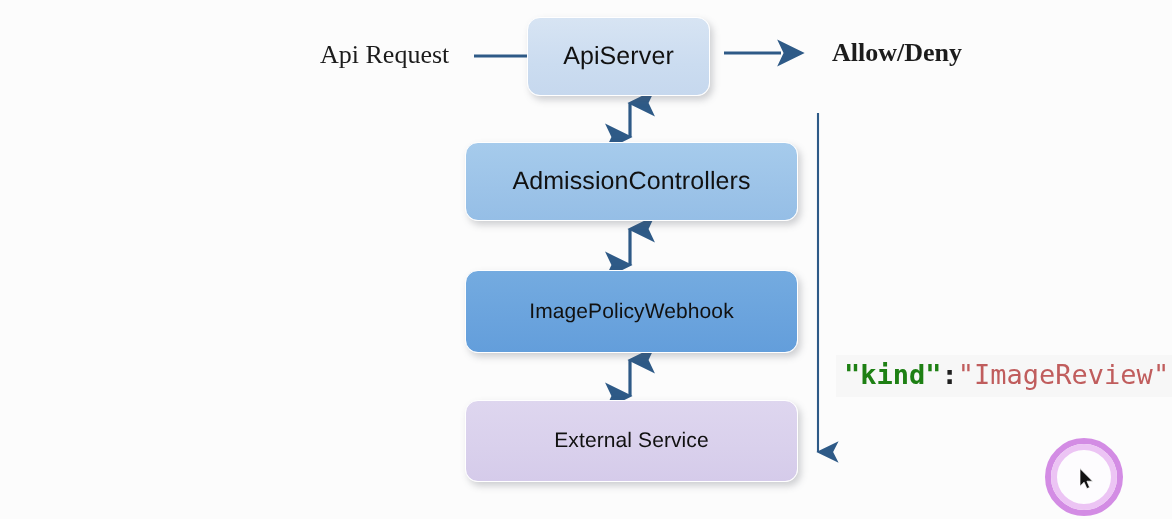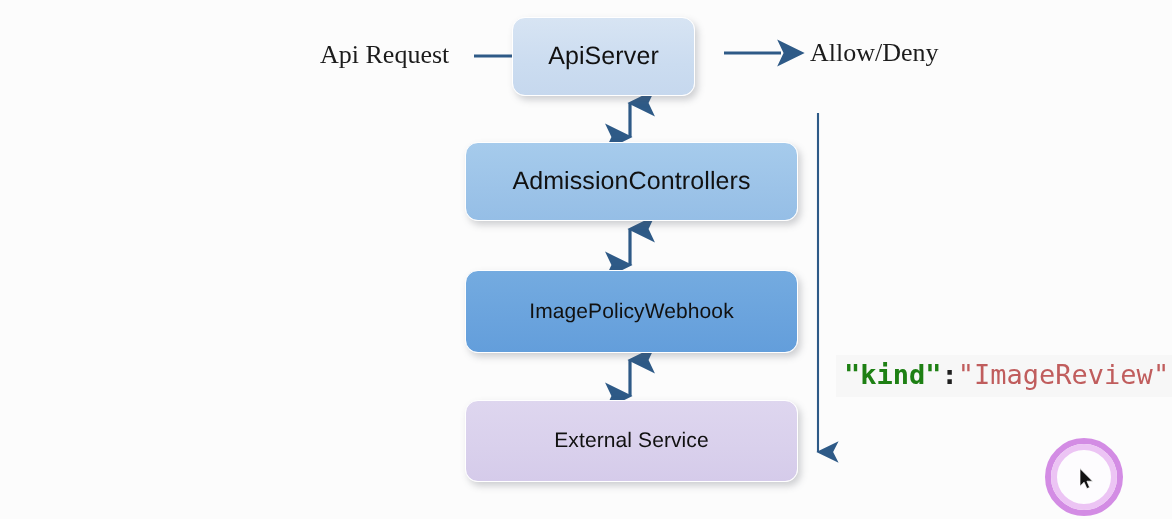--- a/index.html
+++ b/index.html
@@ -33,21 +33,21 @@
     color: #111111;
     font-family: "Liberation Sans", sans-serif;
     font-weight: 400;
     letter-spacing: 0.1px;
     border: 1.5px solid #ffffff;
     box-shadow: 3px 4px 7px rgba(90, 95, 105, 0.28);
     text-rendering: geometricPrecision;
   }
 
   #node-apiserver {
-    left: 512px; top: 17px;
+    left: 527px; top: 17px;
     width: 183px; height: 79px;
     background: linear-gradient(180deg, #d7e4f3 0%, #cbdcf0 60%, #c6d8ee 100%);
     font-size: 25px;
   }
   #node-admission {
     left: 465px; top: 142px;
     width: 333px; height: 79px;
     background: linear-gradient(180deg, #a6cbec 0%, #9cc3e8 60%, #95bee6 100%);
     font-size: 25px;
   }
@@ -66,21 +66,21 @@
 
   
   .serif-label {
     position: absolute;
     font-family: "Liberation Serif", serif;
     font-size: 26px;
     color: #1c1c1c;
     white-space: nowrap;
   }
   #label-api-request { left: 320px; top: 40px; }
-  #label-allow-deny  { left: 810px; top: 38px; }
+  #label-allow-deny  { left: 832px; top: 38px; font-weight: bold; }
 
   
   #connectors {
     position: absolute;
     left: 0; top: 0;
     width: 1172px; height: 519px;
     overflow: visible;
     pointer-events: none;
   }
 

